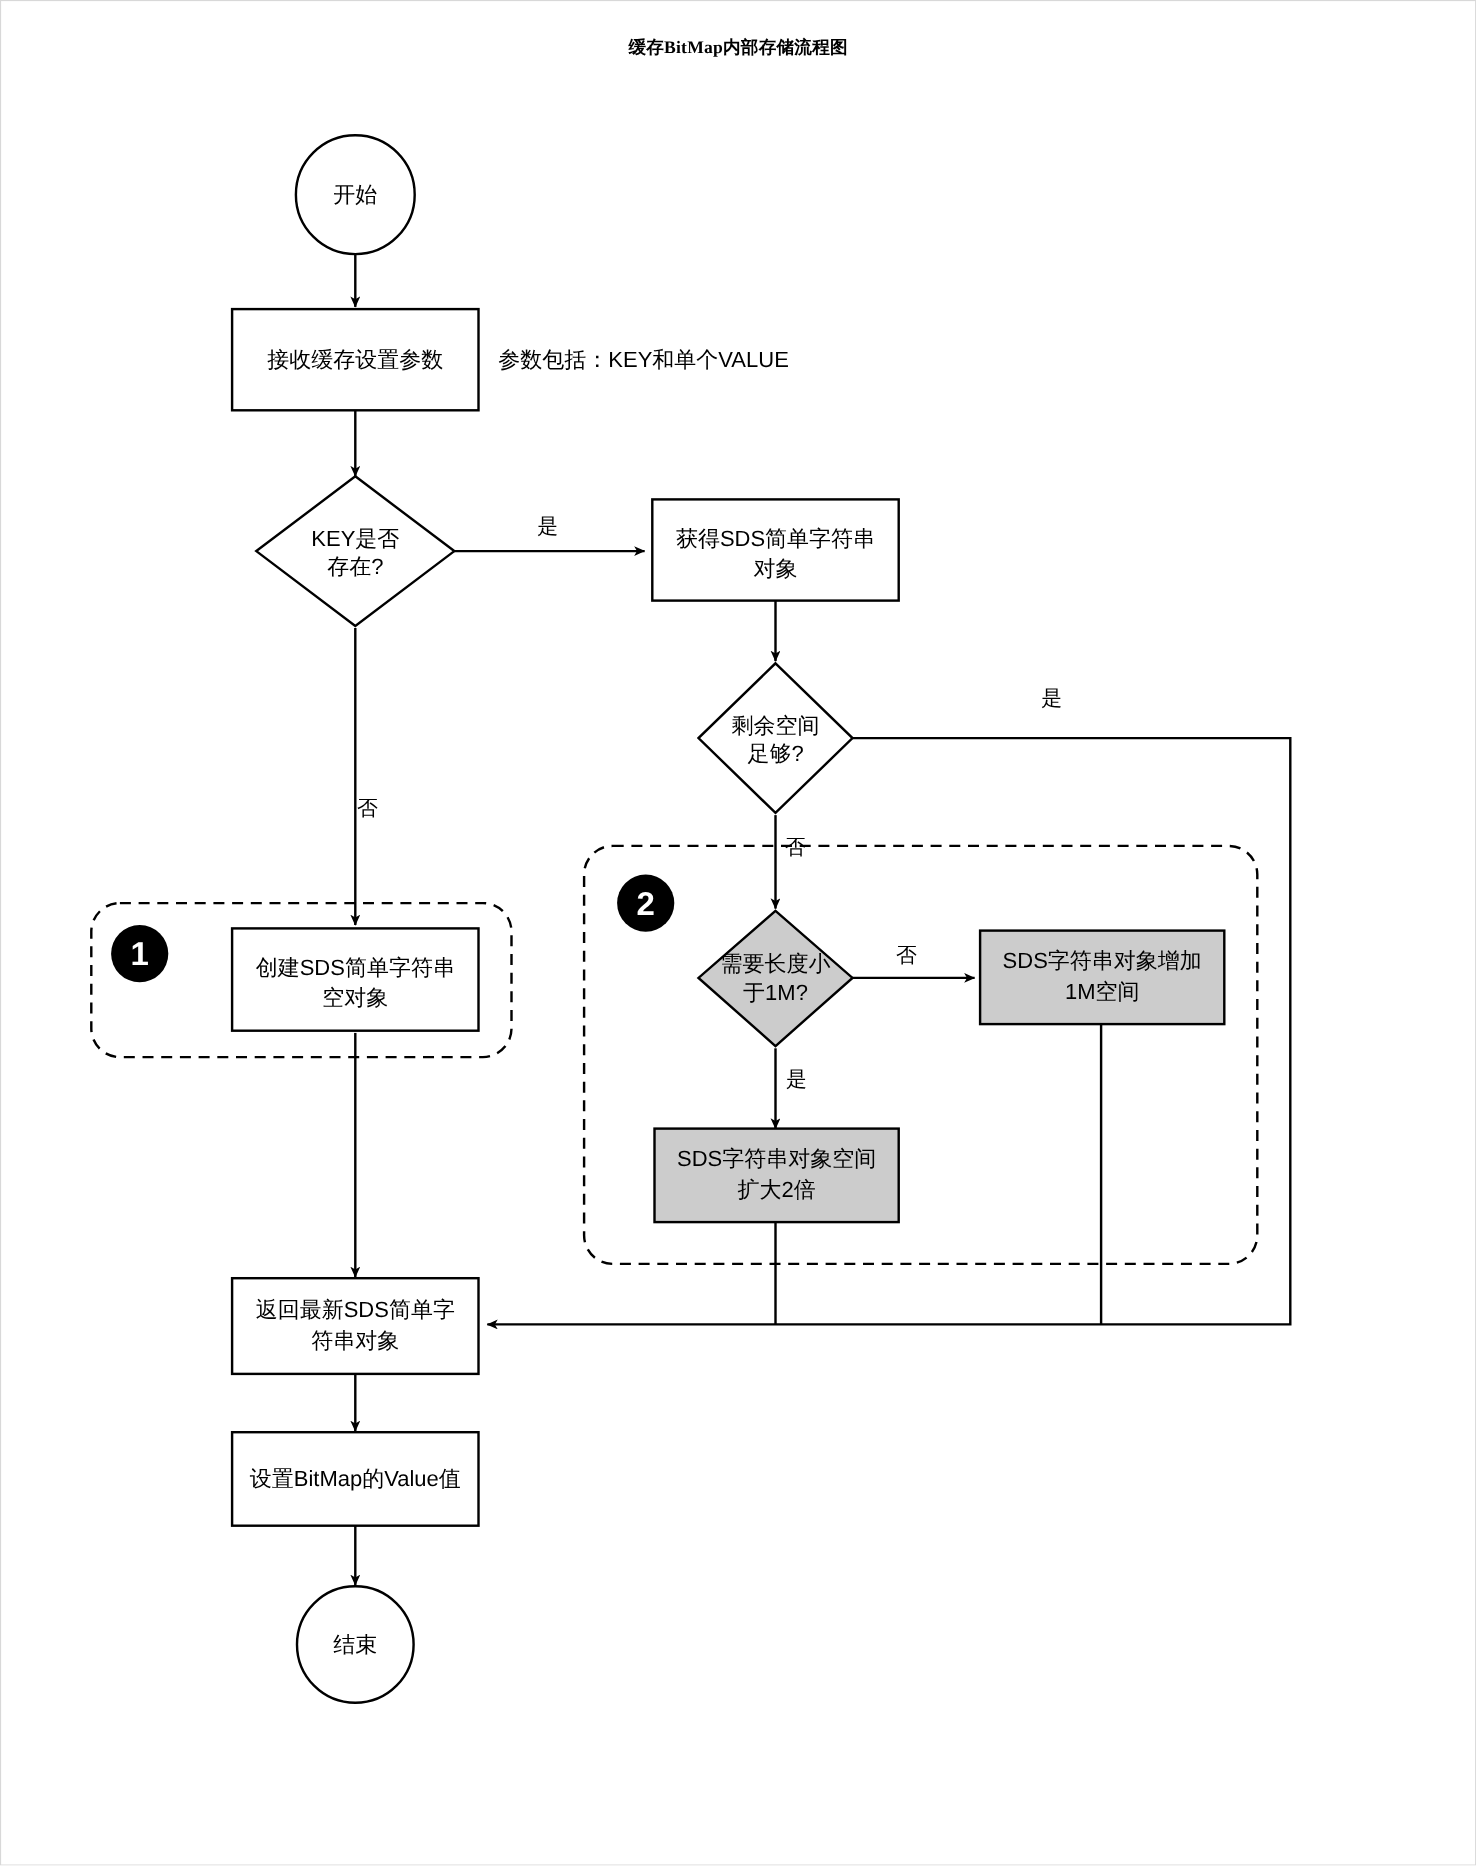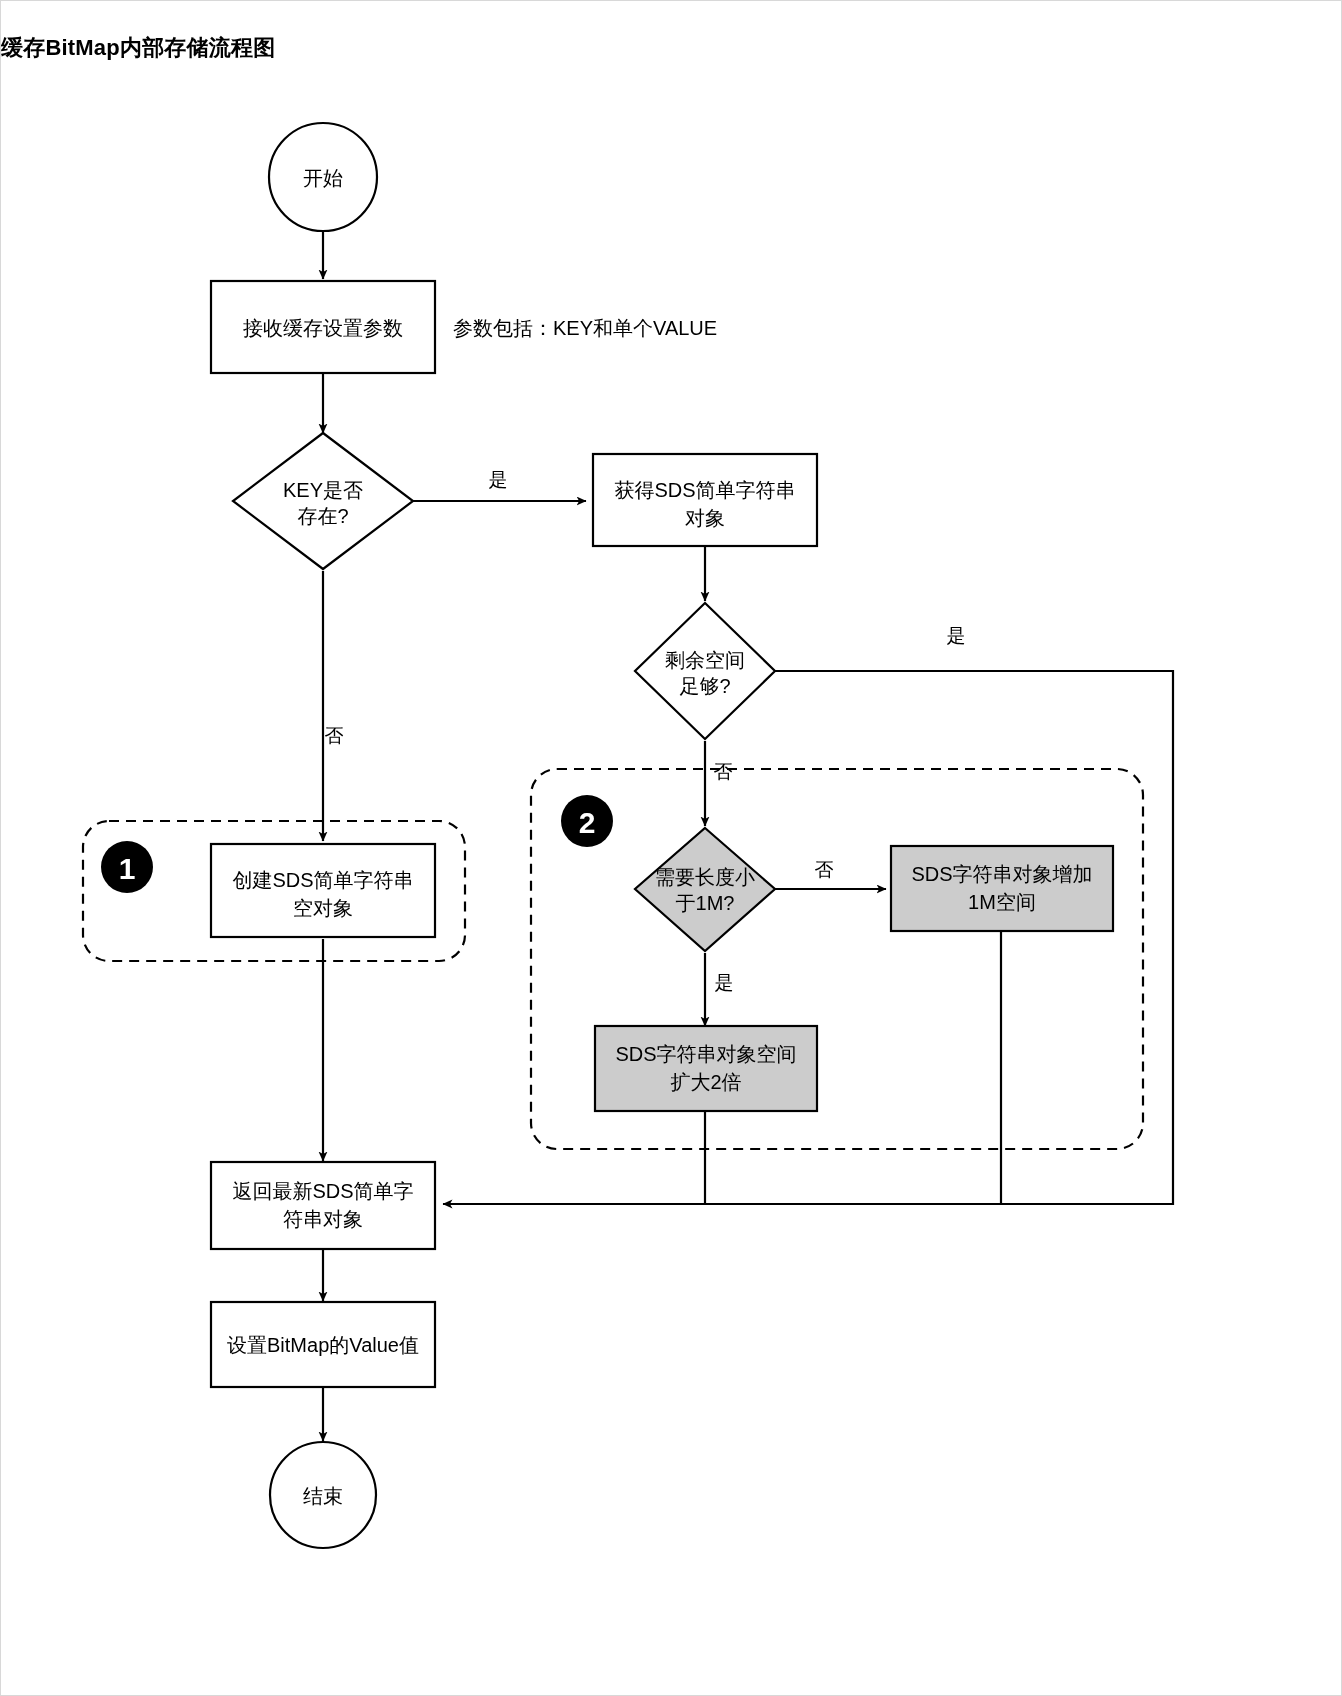--- a/index.html
+++ b/index.html
@@ -17,24 +17,26 @@
     background: #ffffff;
     border: 1px solid #d8d8d8;
     box-sizing: border-box;
     overflow: hidden;
   }
   #diagram-title {
     position: absolute;
     top: 32px;
     left: 0;
     width: 100%;
-    font-size: 22px;
+    text-align: center;
+    font-size: 16px;
     font-weight: bold;
     color: #000000;
     letter-spacing: 0.2px;
+    font-family: Liberation Serif, serif;
   }
   svg#flow {
     position: absolute;
     top: 0;
     left: 0;
     width: 1342px;
     height: 1696px;
   }
   .node-shape {
     fill: #ffffff;

